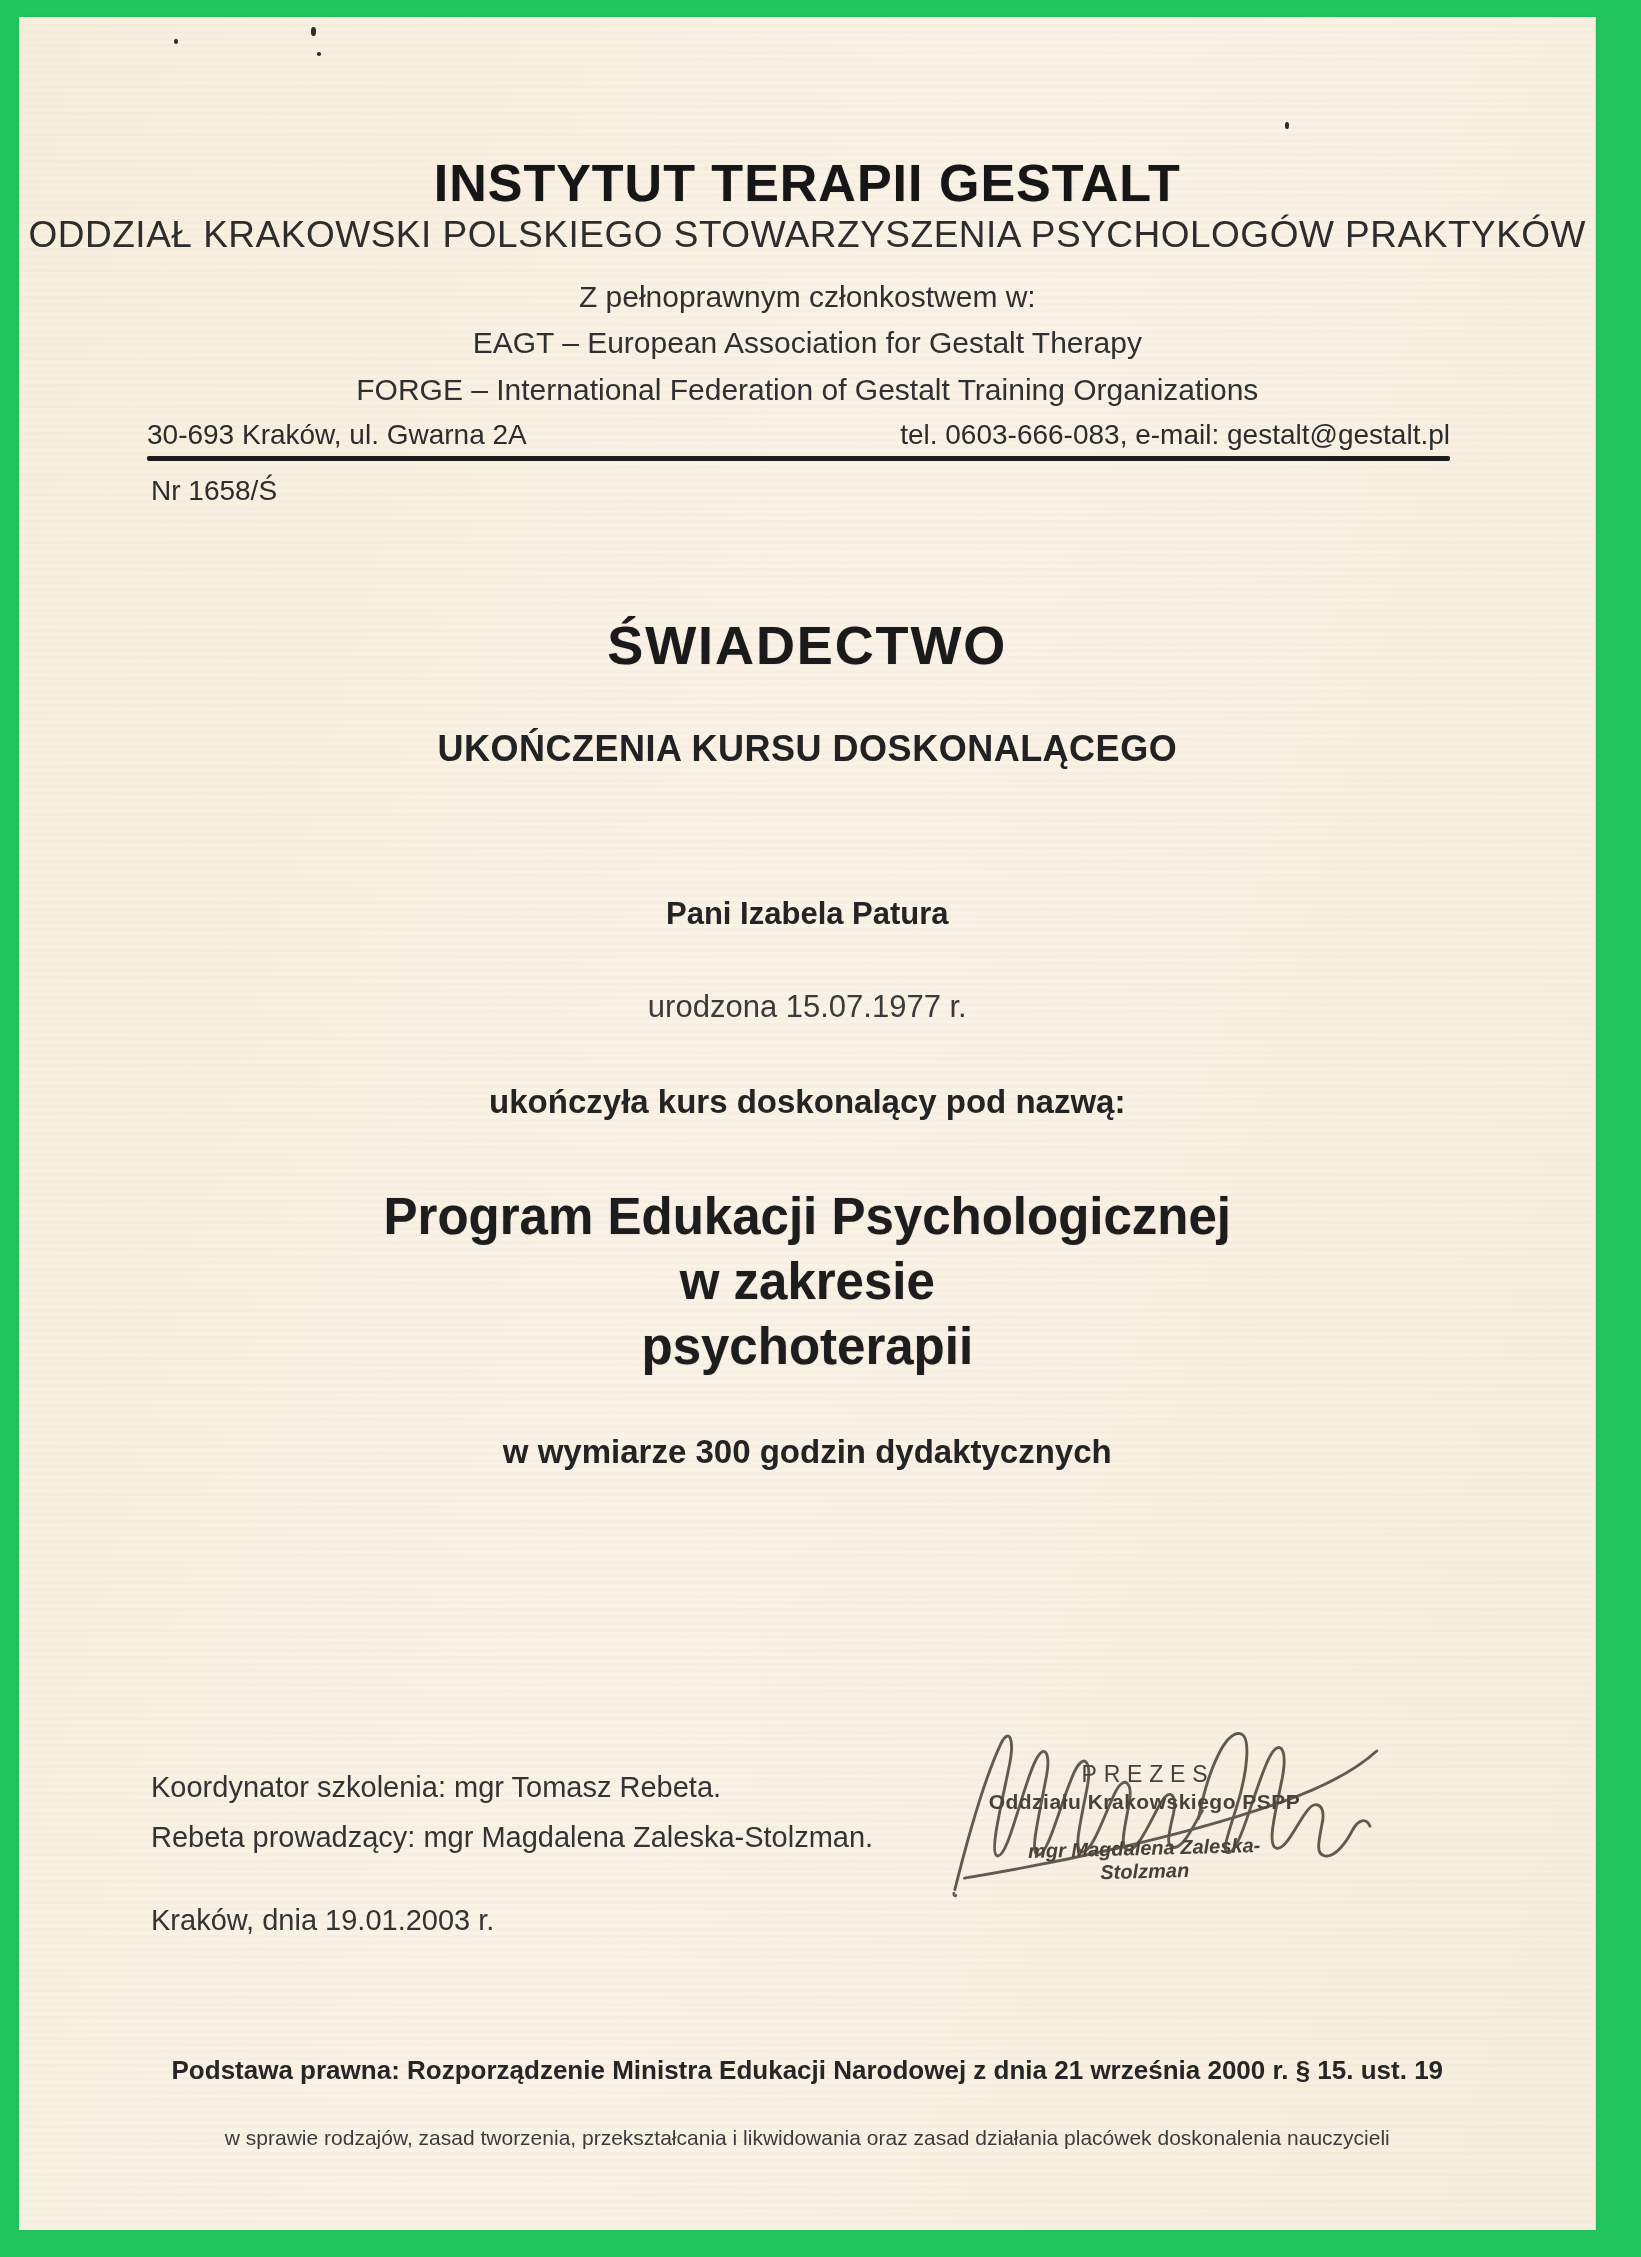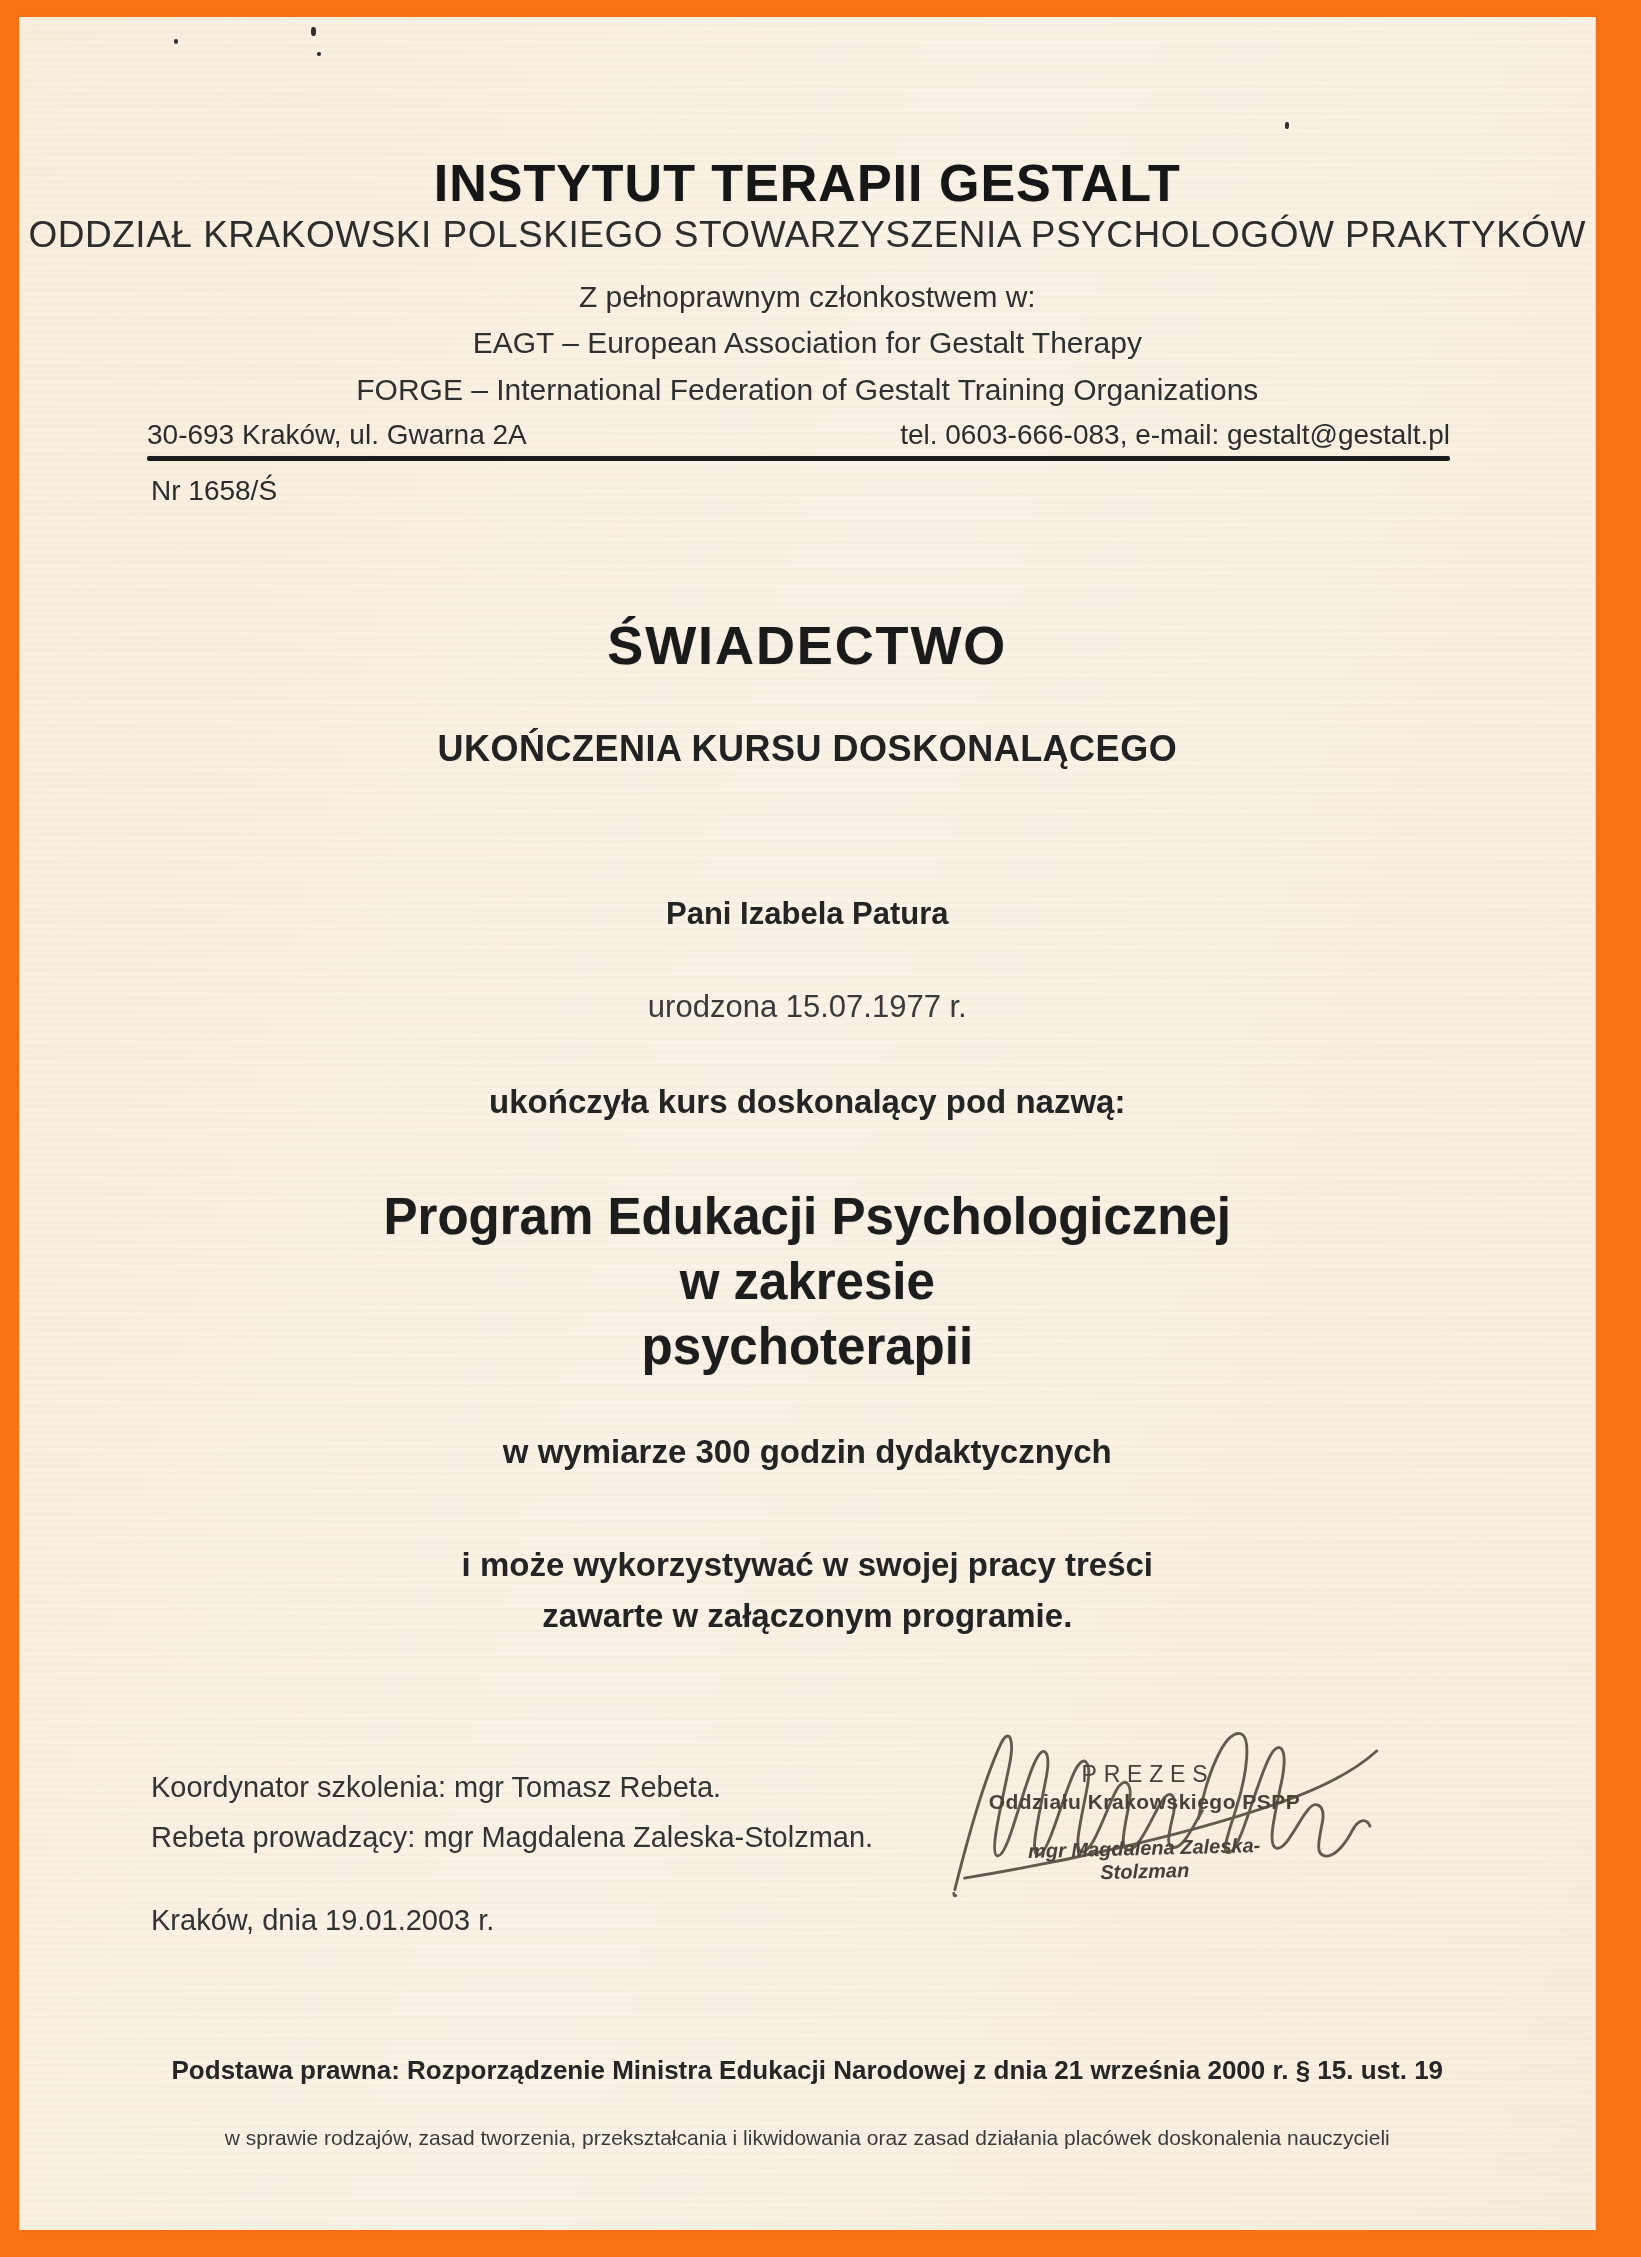--- a/index.html
+++ b/index.html
@@ -5,21 +5,21 @@
   html,body{margin:0;padding:0;}
   body{
     width:1641px;height:2257px;
     font-family:"Liberation Sans","DejaVu Sans",sans-serif;
     background:#ffffff;
     position:relative;
     overflow:hidden;
   }
   .scan{
     position:absolute;left:0;top:0;width:1641px;height:2257px;
-    background:#f97316;
+    background:#22c55e;
   }
   .paper{
     position:absolute;left:19.3px;top:17.4px;width:1576px;height:2213px;
     background:
       linear-gradient(105deg, rgba(244,231,208,.40), rgba(255,255,255,0) 45%),
       linear-gradient(285deg, rgba(240,226,200,.30), rgba(255,255,255,0) 50%),
       repeating-linear-gradient(0deg, rgba(239,226,203,.16) 0 2.9px, rgba(255,253,249,.14) 2.9px 6.8px),
       #f8f1e4;
     border-right:1.9px solid #ddd8cf;
     box-shadow:0 0 5.8px rgba(0,0,0,.05);
@@ -86,22 +86,20 @@
 
   <div class="txt ctr soft cert-title">ŚWIADECTWO</div>
   <div class="txt ctr cert-subtitle">UKOŃCZENIA KURSU DOSKONALĄCEGO</div>
   <div class="txt ctr recipient">Pani Izabela Patura</div>
   <div class="txt ctr birth">urodzona 15.07.1977 r.</div>
   <div class="txt ctr course-intro">ukończyła kurs doskonalący pod nazwą:</div>
   <div class="txt ctr soft program">Program Edukacji Psychologicznej
 w zakresie
 psychoterapii</div>
   <div class="txt ctr hours">w wymiarze 300 godzin dydaktycznych</div>
-  <div class="txt ctr usage">i może wykorzystywać w swojej pracy treści
-zawarte w załączonym programie.</div>
 
   <div class="txt coordinator">Koordynator szkolenia: mgr Tomasz Rebeta.</div>
   <div class="txt trainer">Rebeta prowadzący: mgr Magdalena Zaleska-Stolzman.</div>
 
   <div class="stamp">
     <div class="stamp-line1">PREZES</div>
     <div class="stamp-line2">Oddziału Krakowskiego PSPP</div>
     <div class="stamp-line3">mgr Magdalena Zaleska-Stolzman</div>
   </div>
 

